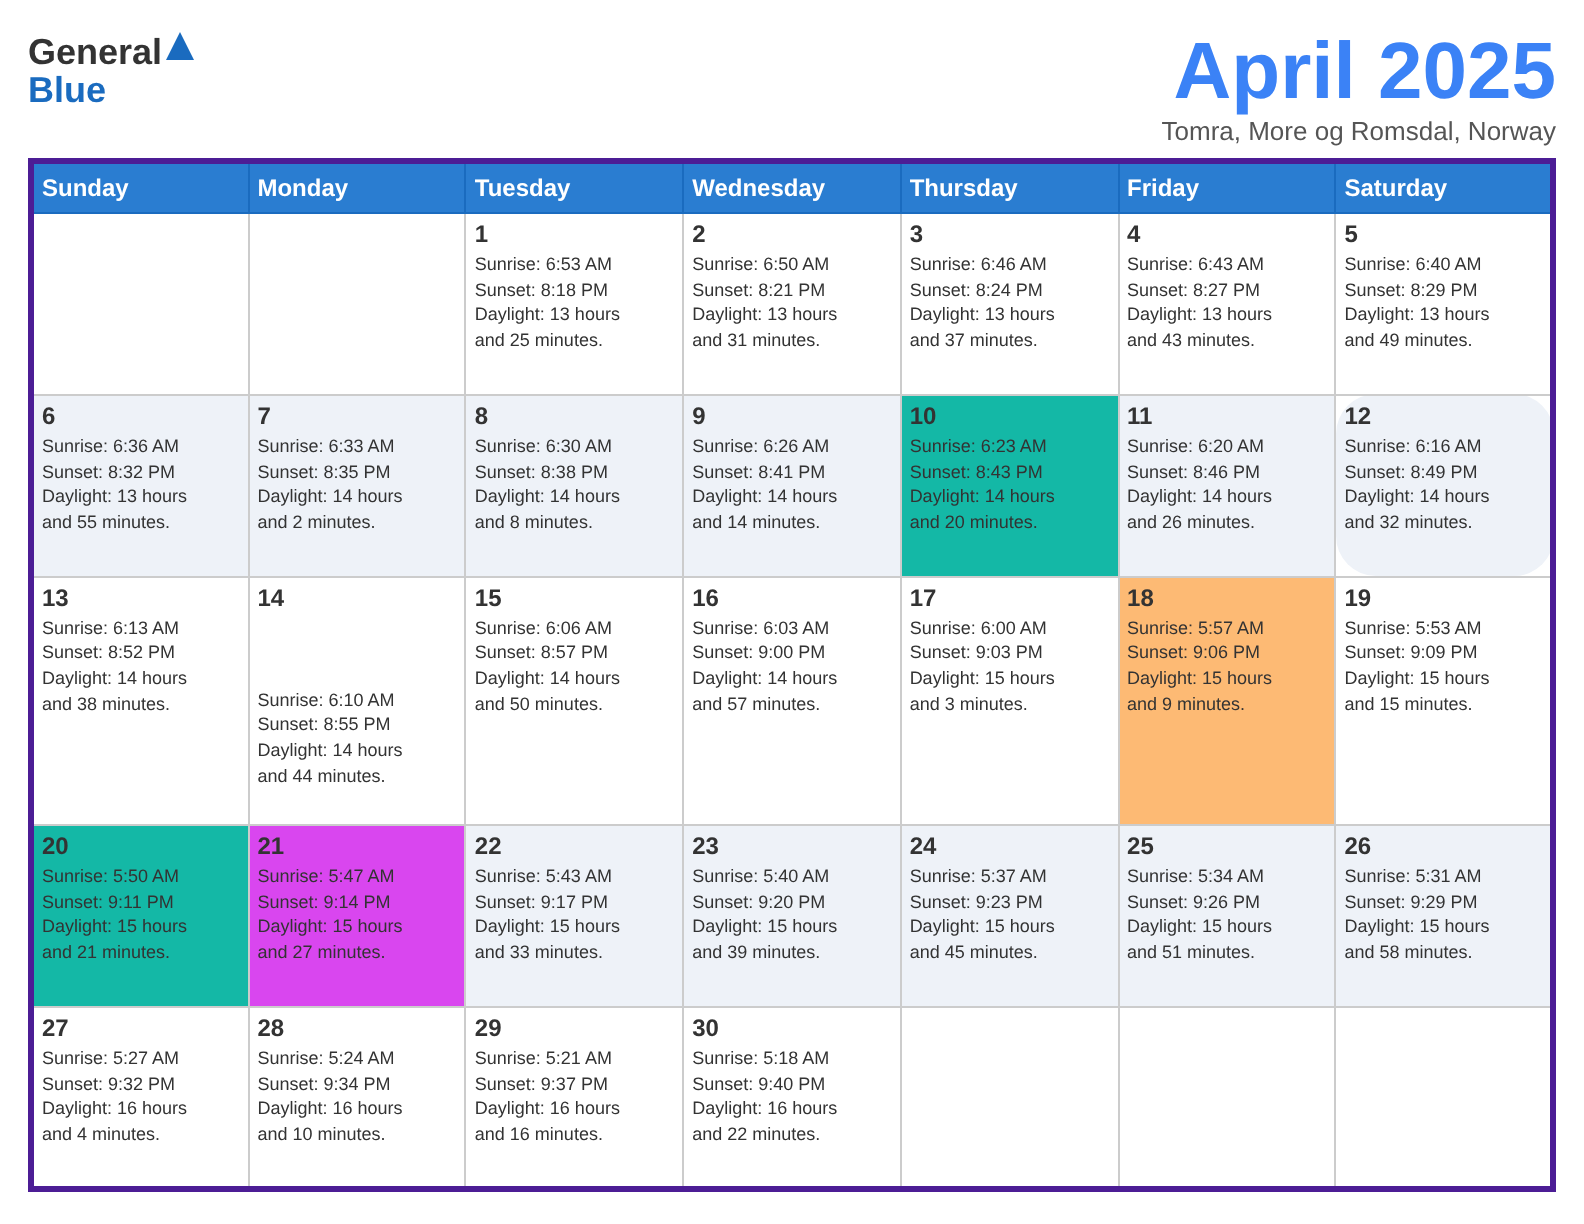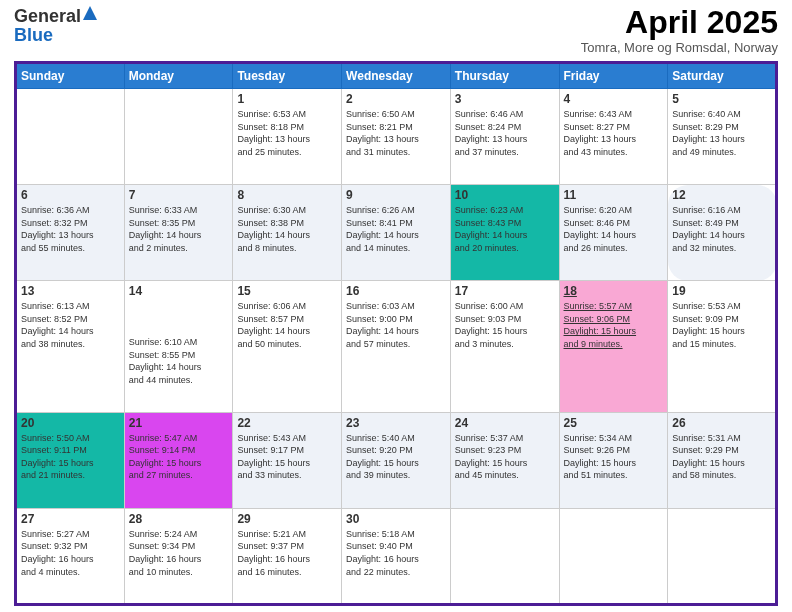--- a/index.html
+++ b/index.html
@@ -6,41 +6,41 @@
     body {
       width: 792px;
       height: 612px;
       font-family: Arial, sans-serif;
       background: #fff;
       overflow: hidden;
     }
     .page {
       width: 792px;
       height: 612px;
-      padding: 6px 14px;
+      padding: 16px 14px;
       display: flex;
       flex-direction: column;
     }
     .header {
       display: flex;
       justify-content: space-between;
       align-items: flex-start;
       margin-bottom: 6px;
     }
     .logo {
       display: flex;
       align-items: center;
     }
     .header-right {
       text-align: right;
     }
     .month-title {
-      font-size: 32px;
+      font-size: 40px;
       font-weight: bold;
-      color: #000000;
+      color: #3b82f6;
       line-height: 1;
     }
     .location {
       font-size: 13px;
       color: #555;
       margin-top: 2px;
     }
     .calendar {
       flex: 1;
       border: 3px solid #4c1d95;
@@ -238,21 +238,21 @@
 Daylight: 14 hours
 and 57 minutes.</div>
           </td>
           <td style="background: rgb(255, 255, 255);">
             <span class="day-num">17</span>
             <div class="cell-content" style="white-space: pre-line;">Sunrise: 6:00 AM
 Sunset: 9:03 PM
 Daylight: 15 hours
 and 3 minutes.</div>
           </td>
-          <td style="background: #f9a8d4; text-decoration: underline;">
+          <td style="background: #fdba74;">
             <span class="day-num">18</span>
             <div class="cell-content" style="white-space: pre-line;">Sunrise: 5:57 AM
 Sunset: 9:06 PM
 Daylight: 15 hours
 and 9 minutes.</div>
           </td>
           <td style="background: rgb(255, 255, 255);">
             <span class="day-num">19</span>
             <div class="cell-content" style="white-space: pre-line;">Sunrise: 5:53 AM
 Sunset: 9:09 PM

